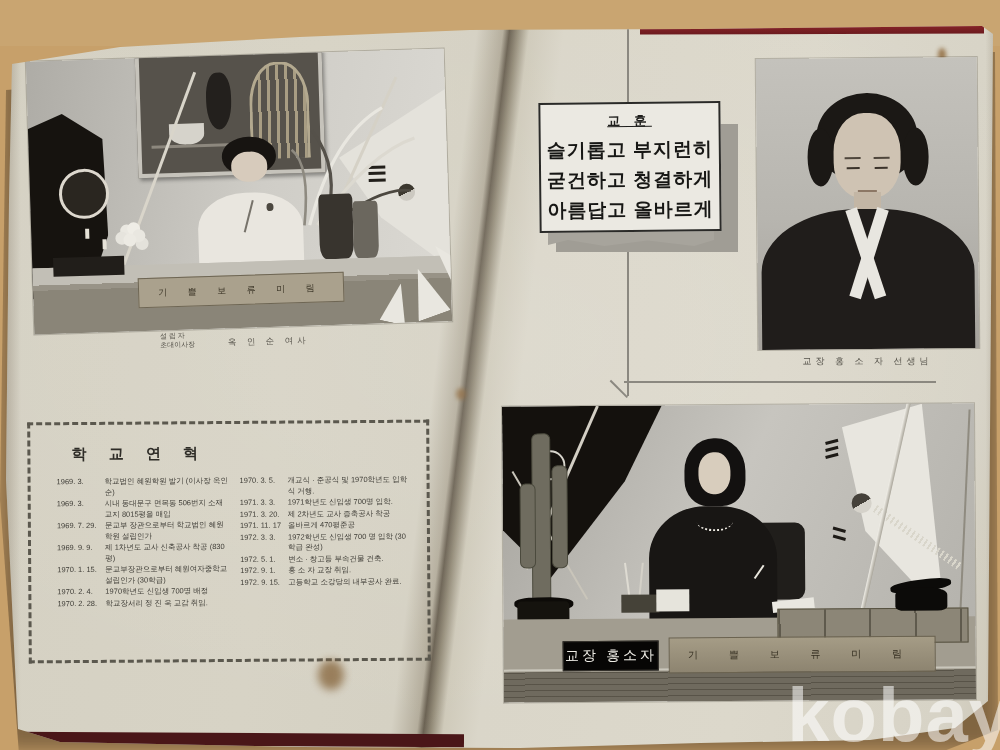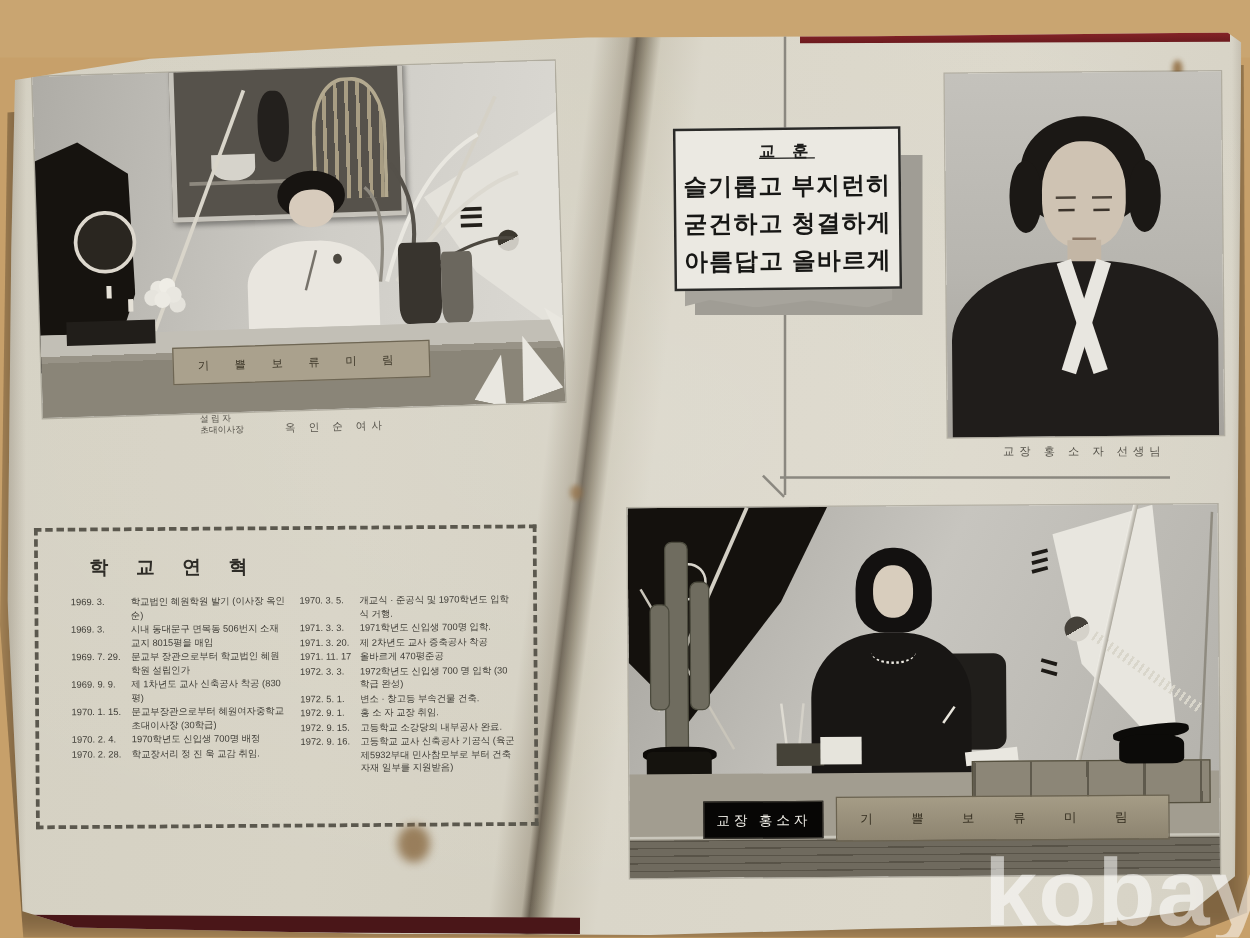--- a/index.html
+++ b/index.html
@@ -148,21 +148,21 @@
   .p3 .handset{position:absolute;left:82%;top:59.5%;width:13%;height:4%;background:#0c0b09;border-radius:40%;transform:rotate(-7deg);}
   .p3 .penholder{position:absolute;left:25%;top:64%;width:8%;height:6%;background:#454238;}
   .p3 .pens{position:absolute;left:26%;top:53%;width:2px;height:34px;background:#dedbd2;transform:rotate(-7deg);}
   .p3 .pens2{position:absolute;left:29%;top:53%;width:2px;height:33px;background:#d4d1c8;transform:rotate(6deg);}
   .p3 .whitebox{position:absolute;left:32.5%;top:62%;width:7%;height:7.5%;background:#e6e4dc;}
   .p3 .desktop{position:absolute;left:0;top:72%;width:100%;height:20%;background:#a29d90;}
   .p3 .deskfront{position:absolute;left:0;top:90%;width:100%;height:10%;background:#6f6a5e;
       background-image:repeating-linear-gradient(180deg,rgba(35,30,20,.3) 0 1px,rgba(0,0,0,0) 1px 6px);}
   .p3 .deskedge{position:absolute;left:0;top:89%;width:100%;height:2px;background:#c9c6bb;}
   .p3 .nameplate{position:absolute;left:12.5%;top:79.5%;width:20%;height:9.5%;background:#070605;border:1px solid #37342e;
-      display:flex;align-items:center;justify-content:center;font-size:11px;letter-spacing:3px;color:#efede6;overflow:hidden;}
+      display:flex;align-items:center;justify-content:center;font-size:14px;letter-spacing:3px;color:#efede6;overflow:hidden;}
   .p3 .sign{position:absolute;left:35%;top:78.5%;width:56%;height:11.5%;
       background:linear-gradient(180deg,#a59c86,#8d8470);border:1px solid #6b6350;
       display:flex;align-items:center;justify-content:center;font-size:10px;letter-spacing:14px;color:#332d1f;overflow:hidden;}
 
   
   .motto-shadow{position:absolute;left:556px;top:124px;width:182px;height:128px;background:#a09d95;}
   .motto-shadow2{position:absolute;left:548px;top:226px;width:166px;height:20px;background:#a7a49c;
       clip-path:polygon(0 0,100% 0,100% 70%,88% 100%,60% 72%,34% 100%,12% 70%,0 95%);}
   .motto{position:absolute;left:539px;top:102px;width:182px;height:130px;background:#ebe9e2;border:2px solid #2a2a28;
       transform:rotate(-.6deg);display:flex;flex-direction:column;align-items:center;justify-content:flex-start;padding-top:8px;box-sizing:border-box;}
@@ -273,21 +273,21 @@
         <div class="row">
             <span class="d">1969.  7. 29.</span>
             <span class="x">문교부 장관으로부터 학교법인 혜원학원 설립인가</span>
           </div>
         <div class="row">
             <span class="d">1969.  9.  9.</span>
             <span class="x">제 1차년도 교사 신축공사 착공 (830평)</span>
           </div>
         <div class="row">
             <span class="d">1970.  1. 15.</span>
-            <span class="x">문교부장관으로부터 혜원여자중학교 초대이사장 (30학급)</span>
+            <span class="x">문교부장관으로부터 혜원여자중학교 설립인가 (30학급)</span>
           </div>
         <div class="row">
             <span class="d">1970.  2.  4.</span>
             <span class="x">1970학년도 신입생 700명 배정</span>
           </div>
         <div class="row">
             <span class="d">1970.  2. 28.</span>
             <span class="x">학교장서리 정 진 욱 교감 취임.</span>
           </div>
       </div>
@@ -316,24 +316,20 @@
             <span class="d">1972.  5.  1.</span>
             <span class="x">변소 · 창고등 부속건물 건축.</span>
           </div>
         <div class="row">
             <span class="d">1972.  9.  1.</span>
             <span class="x">홍 소 자 교장 취임.</span>
           </div>
         <div class="row">
             <span class="d">1972.  9. 15.</span>
             <span class="x">고등학교 소강당의 내부공사 완료.</span>
-          </div>
-        <div class="row">
-            <span class="d">1972.  9. 16.</span>
-            <span class="x">고등학교 교사 신축공사 기공식 (육군 제5932부대 민사참모부로 부터 건축자재 일부를 지원받음)</span>
           </div>
       </div>
     </div>
   </div>
   <div class="stain1"></div>
   <div class="stain2"></div>
   <div class="stain3"></div>
 
   <div class="vrule"></div>
   <div class="hrule"></div>

